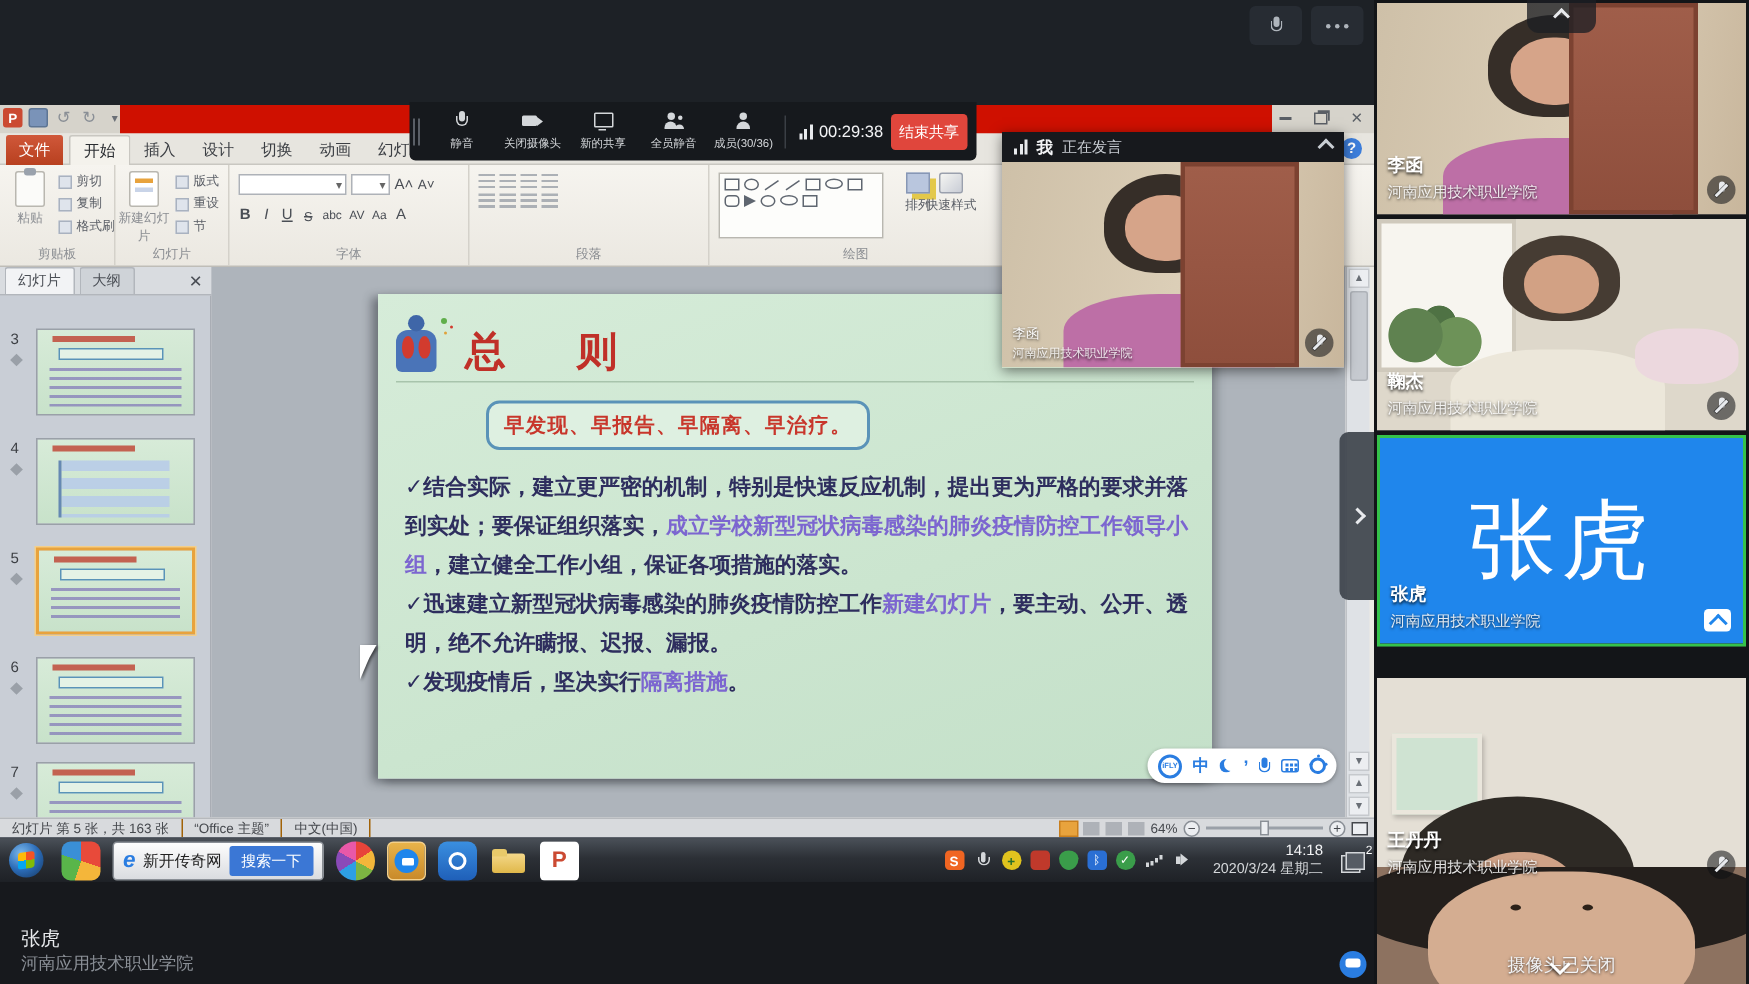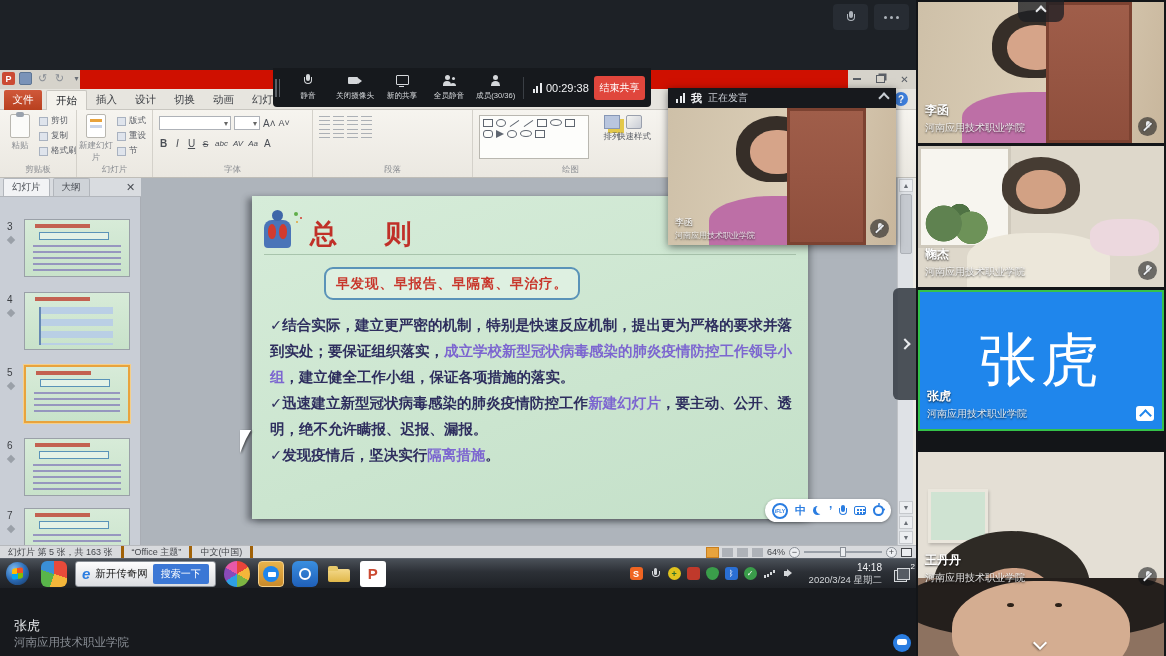--- a/index.html
+++ b/index.html
@@ -63,21 +63,21 @@
   .bico.slideico::after { content:""; position:absolute; left:3px; top:4px; width:12px; height:3px; background:#e8a33d; box-shadow:0 6px 0 #c9d4e8; }
   .smallcol { position:absolute; top:5px; display:flex; flex-direction:column; gap:3px; }
   .sitem { display:flex; align-items:center; gap:3px; font-size:8.5px; color:#5a5e66; white-space:nowrap; }
   .sico { width:9px; height:9px; background:#dfe4ec; border:1px solid #a9b2c0; flex:0 0 auto; }
   .fontrow1 { position:absolute; left:6px; top:6px; display:flex; gap:3px; align-items:center; }
   .fsel { height:14px; background:#fff; border:1px solid #aeb2b8; font-size:8px; color:#666;
     display:flex; align-items:center; justify-content:flex-end; padding:0 2px; }
   .fontrow2 { position:absolute; left:6px; top:28px; display:flex; gap:5px; align-items:center; font-size:10px; color:#4a4e55; }
   .fb { min-width:9px; text-align:center; }
   .fb.b { font-weight:bold; } .fb.i { font-style:italic; } .fb.u { text-decoration:underline; }
-  .fb.s { text-decoration:line-through; font-size:8.5px; } .fb.small { font-size:8px;font-style:italic; }
+  .fb.s { text-decoration:line-through; font-size:8.5px; } .fb.small { font-size:8px; }
   .para-icons { position:absolute; left:6px; top:6px; width:64px; display:flex; flex-wrap:wrap; gap:3px; }
   .pic { width:11px; height:10px; background:repeating-linear-gradient(#9aa0a8 0 1.5px, transparent 1.5px 4px); opacity:.8; }
   .para-col { position:absolute; left:76px; top:4px; display:flex; flex-direction:column; gap:3px; }
   .shapes { position:absolute; left:6px; top:5px; width:110px; height:44px; background:#fdfdfb; border:1px solid #b9b7b0;
     display:flex; flex-wrap:wrap; gap:3px; padding:3px; align-content:flex-start; }
   .shp { width:10px; height:8px; border:1.2px solid #5f6670; }
   .shp.cir { border-radius:50%; } .shp.ell { border-radius:50%; width:12px; height:7px; }
   .shp.lin { border:none; border-top:1.5px solid #5f6670; height:0; width:11px; transform:rotate(-35deg); margin-top:4px; }
   .shp.arr { border:none; width:0; height:0; border-top:4px solid transparent; border-bottom:4px solid transparent; border-left:8px solid #5f6670; }
   .arrange { position:absolute; left:122px; top:5px; width:34px; text-align:center; font-size:8.5px; color:#5a5e66; }
@@ -158,21 +158,21 @@
   
   .flap { position:absolute; left:893px; top:288px; width:23px; height:112px; background:rgba(62,68,76,.92);
     border-radius:6px 0 0 6px; display:flex; align-items:center; justify-content:center; z-index:60; }
   .chv { width:8px; height:8px; border-right:2px solid #e8eaed; border-bottom:2px solid #e8eaed; }
   .chv.right { transform:rotate(-45deg); }
   .chv.up { transform:rotate(-135deg); }
 
   
   .statusbar { position:absolute; left:0; top:475px; width:916px; height:13px; background:#d8dadd; border-top:1px solid #b6b9bd;
     display:flex; align-items:center; font-size:9px; color:#44474c; }
-  .stseg { padding:0 8px; border-right:3px solid #a16207; height:100%; display:flex; align-items:center; white-space:nowrap; }
+  .stseg { padding:0 8px; border-right:1px solid #a16207; height:100%; display:flex; align-items:center; white-space:nowrap; }
   .st-right { margin-left:auto; display:flex; align-items:center; gap:4px; padding-right:4px; }
   .viewic { width:11px; height:9px; background:#aeb2b8; }
   .viewic.active { background:#e8a33d; box-shadow:0 0 0 1px #c97f1e; }
   .zoomtrack { width:78px; height:2px; background:#9aa0a8; position:relative; }
   .zoomthumb { position:absolute; left:36px; top:-4px; width:6px; height:10px; background:#eceef1; border:1px solid #8a8f96; }
   .zbtn { width:11px; height:11px; border-radius:50%; border:1px solid #8a8f96; color:#44474c; font-size:9px; line-height:9px;
     display:flex; align-items:center; justify-content:center; background:#eceef1; }
   .fitic { width:11px; height:9px; border:1px solid #44474c; background:#eceef1; }
 
   
@@ -752,20 +752,21 @@
           <div class="nm-overlay og">河南应用技术职业学院</div>
           <div class="micmute"></div>
         </div>
         <div class="tile" style="top: 578px; height: 78px;">
           <div class="vignette scene-face">
             <div class="hair"></div>
             <div class="face"></div>
             <div class="torso"></div>
             <div class="deco"></div>
           </div>
+          <div class="camoff">摄像头已关闭</div>
           <div class="chev-more"></div>
         </div>
       </div>
     <div class="collapse-tab">
       <span class="chv up"></span>
     </div>
   </div>
 
 </div>
 

